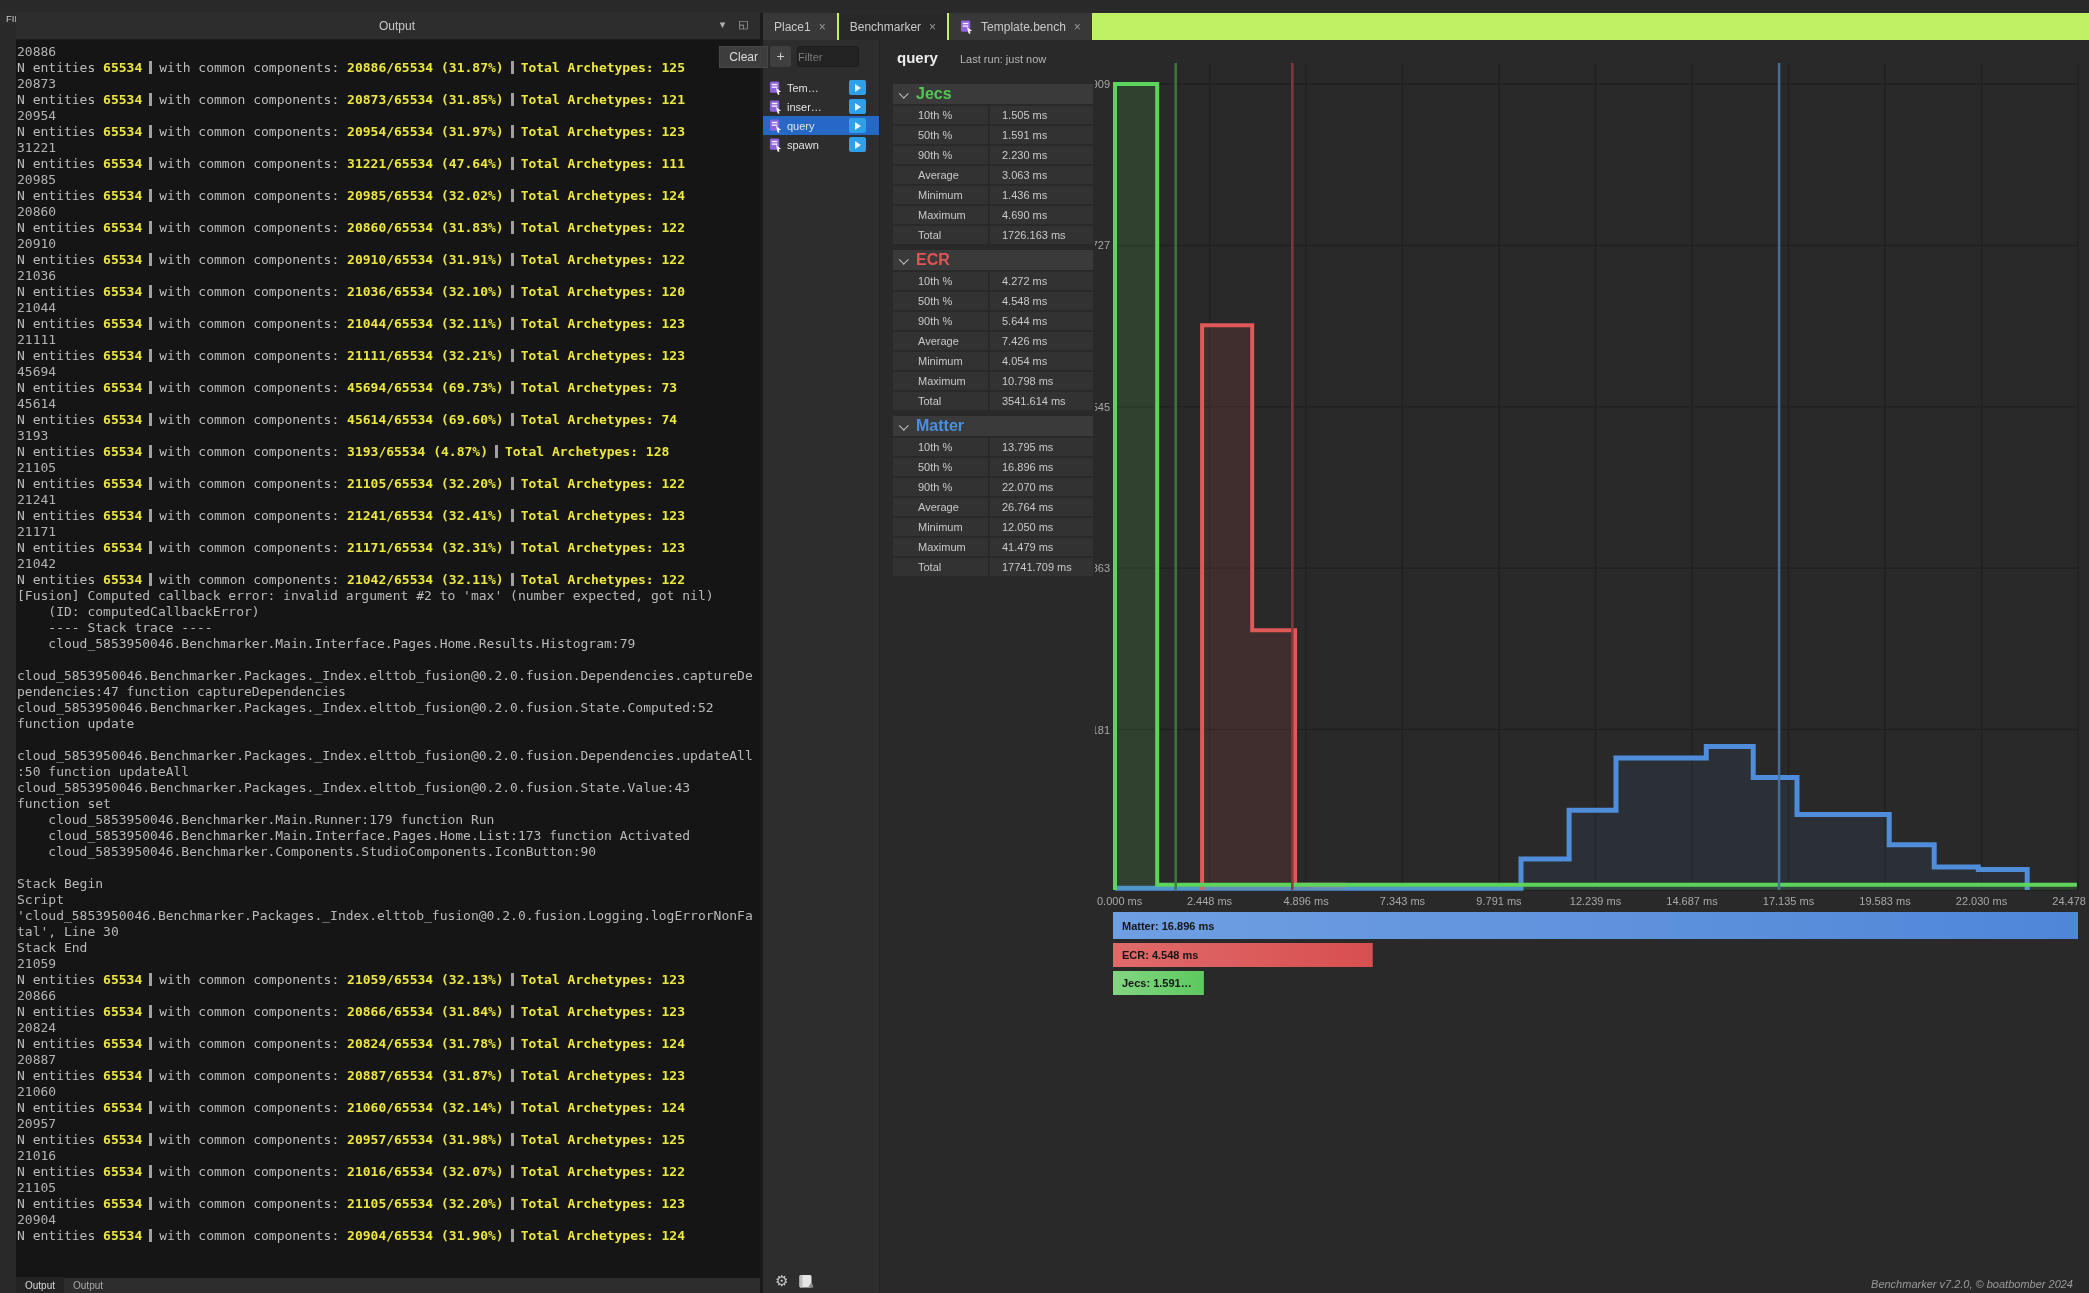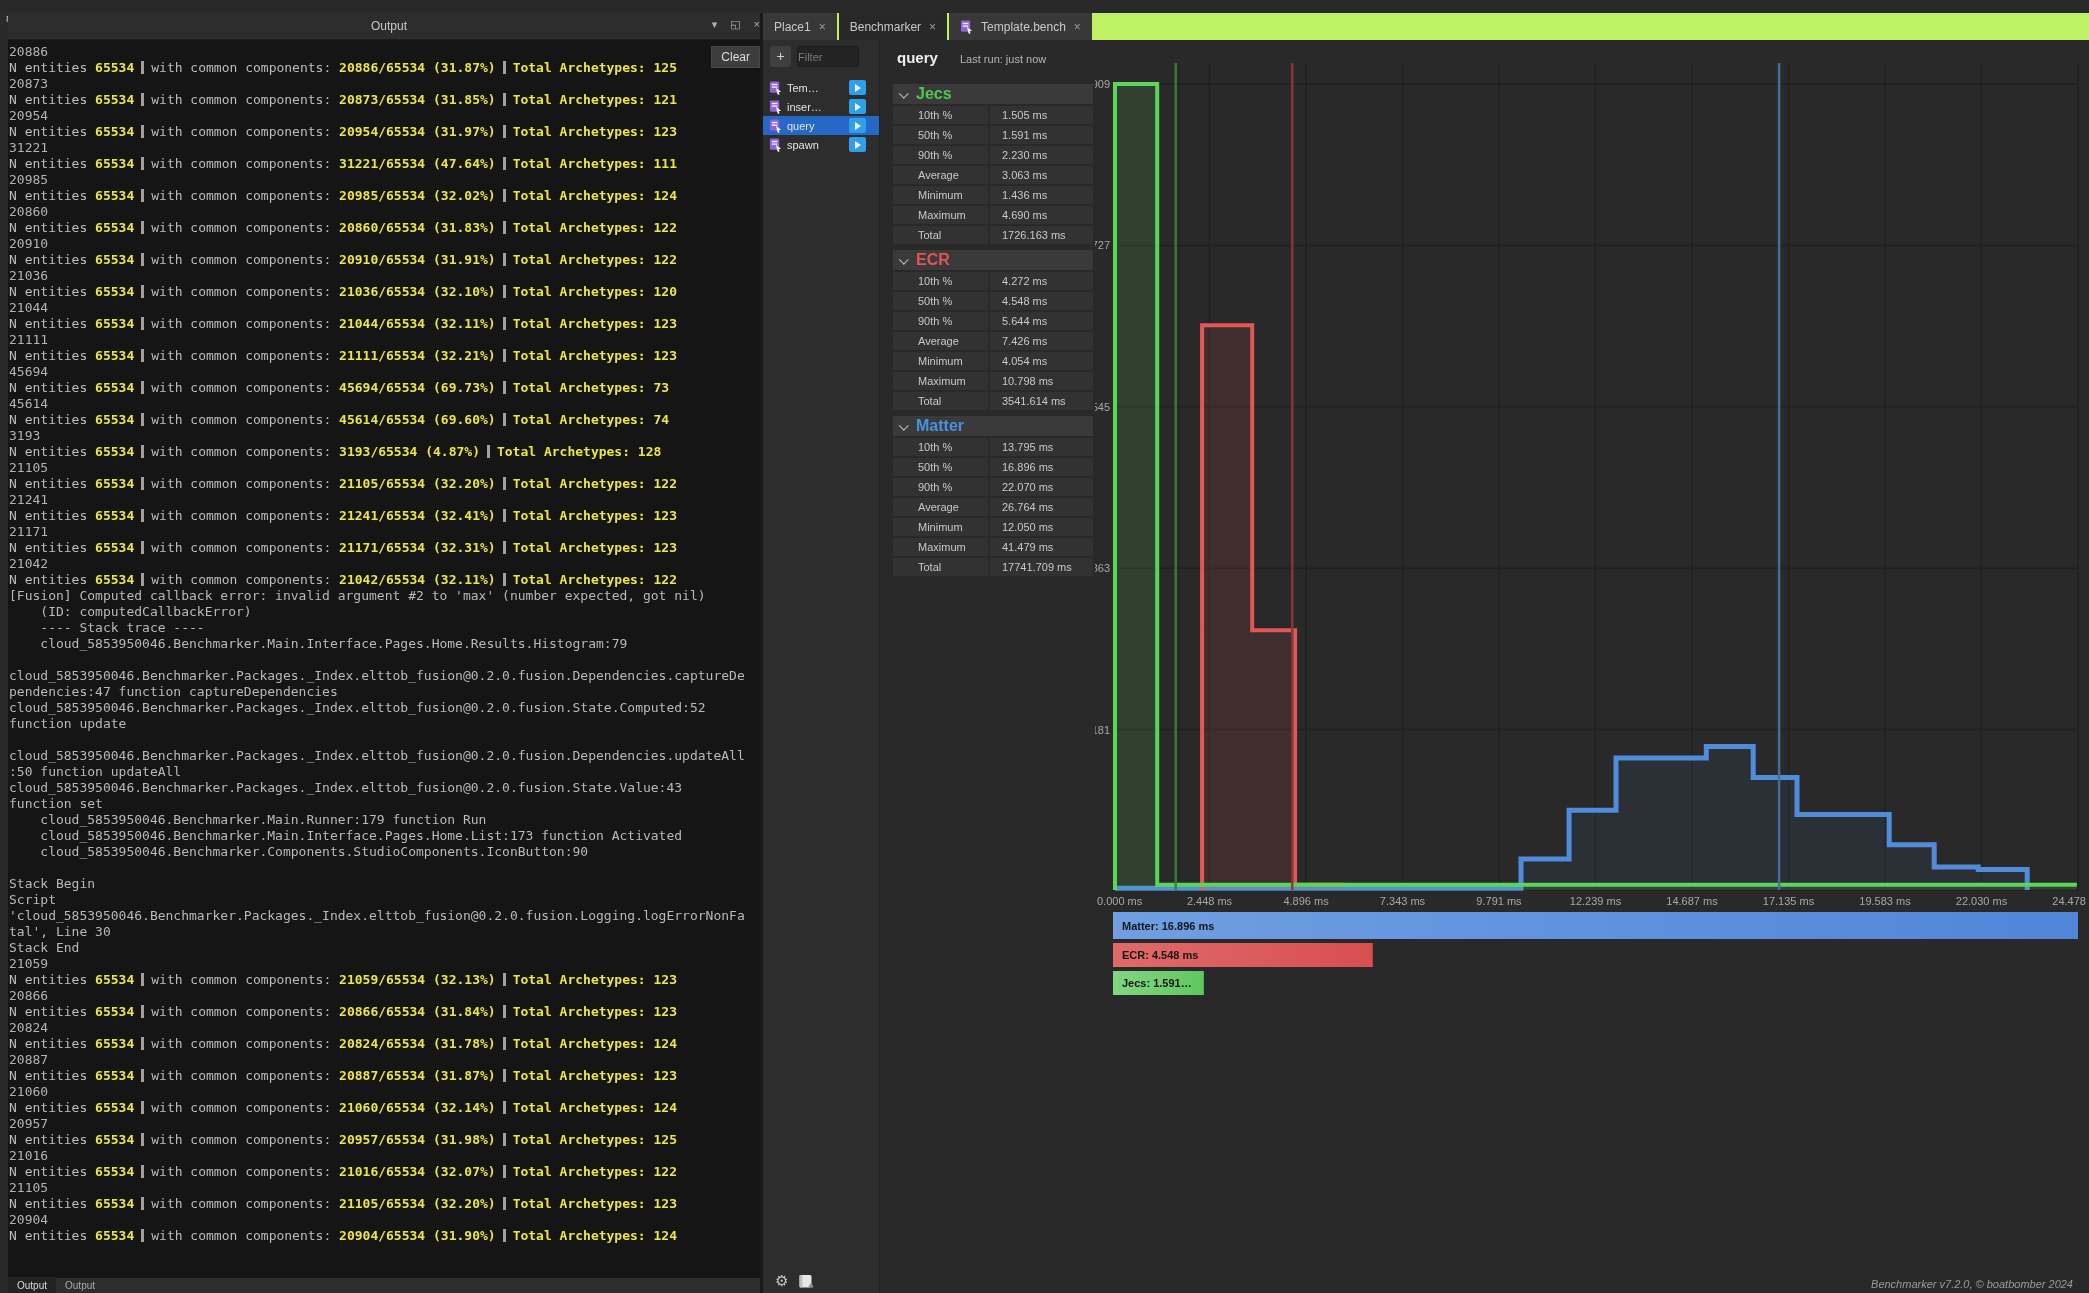--- a/index.html
+++ b/index.html
@@ -8,21 +8,21 @@
   .abs{position:absolute;}
 
   
   #toolbar{left:0;top:12px;width:2089px;height:13px;background:#2b2b2b;display:flex;
            align-items:center;gap:15px;padding-left:6px;font-size:9.5px;color:#c4c4c4;
            overflow:hidden;box-sizing:border-box;}
   .tb-item{white-space:nowrap;}
   .tb-icon{font-size:10px;color:#b9b9b9;line-height:13px;}
 
   
-  #output-panel{left:8px;top:13px;width:762px;height:1280px;background:#151515;}
+  #output-panel{left:16px;top:13px;width:762px;height:1280px;background:#151515;}
   #output-header{position:absolute;top:0;left:0;right:0;height:26px;background:#2d2d2d;
                  border-bottom:1px solid #1e1e1e;}
   #output-title{position:absolute;left:0;right:0;top:6px;text-align:center;font-size:12px;color:#c9c9c9;}
   .oh-icons{position:absolute;right:10px;top:5px;display:flex;gap:13px;color:#b0b0b0;font-size:11px;}
   #clear-btn{position:absolute;top:33px;right:10px;background:#3d3d3d;border:1px solid #474747;
              border-radius:0;color:#dcdcdc;font-size:12px;padding:3px 9px;z-index:5;}
   #console{position:absolute;top:26px;left:0;right:0;bottom:15px;padding:5px 0 0 1px;
            font:13px/16px "DejaVu Sans Mono",monospace;white-space:pre;overflow:hidden;}
   .ln{height:16px;}
   .ln-num{color:#b3b3b3;}

